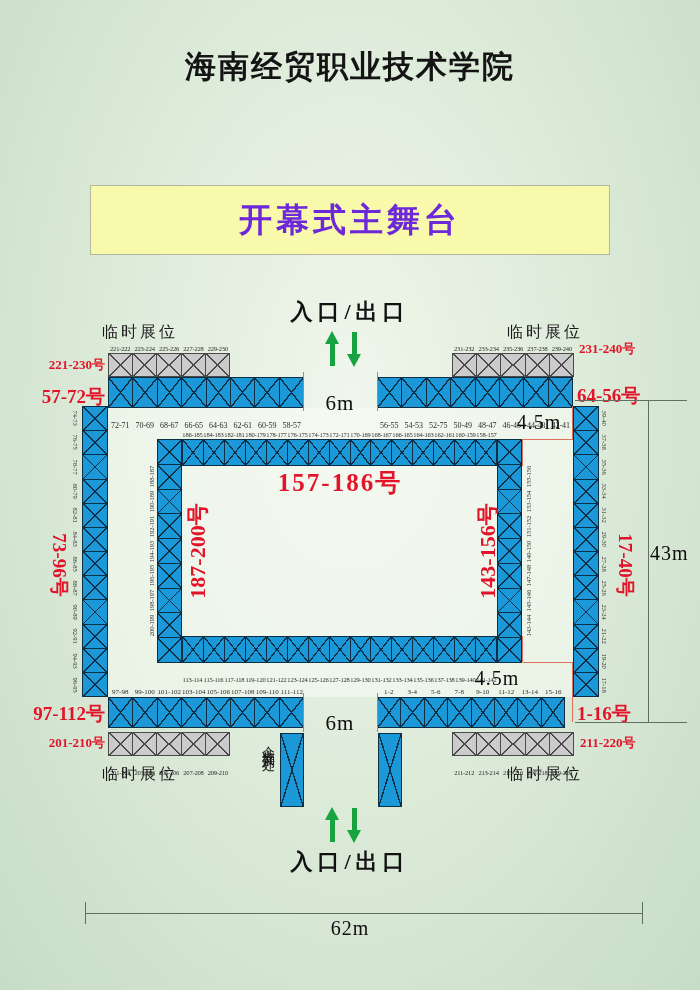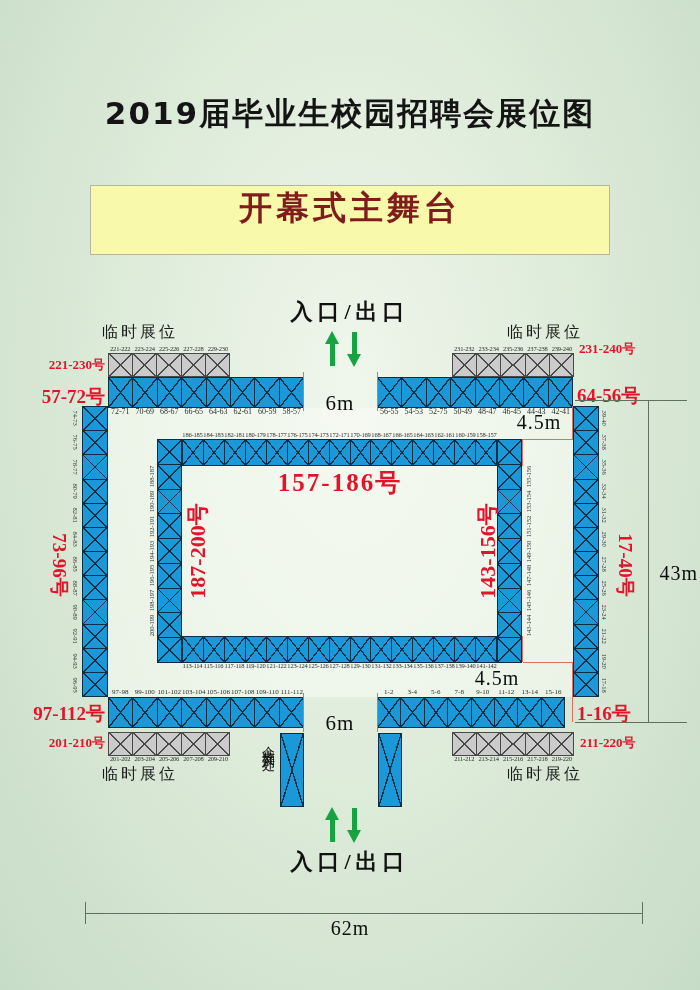--- a/index.html
+++ b/index.html
@@ -9,23 +9,23 @@
     font-family:"Liberation Serif","DejaVu Serif",serif;color:#222}
 
   .title{position:absolute;left:0;width:700px;text-align:center;
     font-family:"DejaVu Sans","Liberation Sans",sans-serif;font-weight:bold;
     font-size:31px;letter-spacing:2px;color:#141414}
   #title1{top:46px}
   #title2{top:93px}
 
   .stage{position:absolute;left:90px;top:185px;width:520px;height:70px;
     background:var(--stage-yellow,#f9f9ab);border:1px solid #b5b5a0;
-    display:flex;justify-content:center;
+    display:flex;align-items:center;justify-content:center;
     font-family:"DejaVu Sans","Liberation Sans",sans-serif;font-weight:bold;
-    font-size:33px;letter-spacing:4px;color:#7f1d1d}
+    font-size:33px;letter-spacing:4px;color:#6d28d9}
 
   .gate{position:absolute;width:240px;text-align:center;font-weight:bold;
     font-size:22px;letter-spacing:5px;color:#111}
 
   .interior{position:absolute;left:108px;top:408px;width:465px;height:289px;
     background:rgba(252,253,248,.5)}
 
   
   .strip{position:absolute;display:flex;border:1px solid}
   .strip.h{flex-direction:row}
@@ -39,21 +39,21 @@
     linear-gradient(to top right, transparent calc(50% - .7px), #0c2f45 calc(50% - .7px), #0c2f45 calc(50% + .7px), transparent calc(50% + .7px)),
     linear-gradient(to bottom right, transparent calc(50% - .7px), #0c2f45 calc(50% - .7px), #0c2f45 calc(50% + .7px), transparent calc(50% + .7px))}
   .gray .cell{background-image:
     linear-gradient(to top right, transparent calc(50% - .7px), #4a4a4a calc(50% - .7px), #4a4a4a calc(50% + .7px), transparent calc(50% + .7px)),
     linear-gradient(to bottom right, transparent calc(50% - .7px), #4a4a4a calc(50% - .7px), #4a4a4a calc(50% + .7px), transparent calc(50% + .7px))}
 
   
   .labels{position:absolute;display:flex;color:#2b2b2b;white-space:nowrap;
     font-family:"Liberation Serif","DejaVu Serif",serif}
   .labels.above{left:-1px;right:-1px;bottom:100%;margin-bottom:2px}
-  .labels.below{left:-1px;right:-1px;top:100%;margin-top:0}
+  .labels.below{left:-1px;right:-1px;top:100%;margin-top:14px}
   .labels.above span,.labels.below span{flex:1;text-align:center}
   .labels.vleft{top:-1px;bottom:-1px;right:100%;margin-right:3px;flex-direction:column;width:8px}
   .labels.vright{top:-1px;bottom:-1px;left:100%;margin-left:3px;flex-direction:column;width:8px}
   .labels.vleft span,.labels.vright span{flex:1;display:flex;align-items:center;justify-content:center}
   .labels.cw span{transform:rotate(90deg)}
   .labels.ccw span{transform:rotate(-90deg)}
   .labels.inset{top:calc(100%/9 - 1px);bottom:calc(100%/9 - 1px)}
   .fs8 .labels{font-size:8px}
   .fs7 .labels{font-size:7px}
   .fs65 .labels{font-size:6.5px;letter-spacing:-.2px}
@@ -92,21 +92,21 @@
   .arrow.up .head{top:0;border-bottom:13px solid var(--arrow-green,#17a340)}
   .arrow.up .stem{top:12px}
   .arrow.down .head{bottom:0;border-top:13px solid var(--arrow-green,#17a340)}
   .arrow.down .stem{bottom:12px}
 </style>
 </head>
 <body>
 
 <div class="canvas">
 
-  <div class="title" id="title2">2019届毕业生校园招聘会展位图</div>
+  <div class="title" id="title1">海南经贸职业技术学院</div>
 
   <div class="stage">
     <span>开幕式主舞台</span>
   </div>
 
   <div class="gate" style="left:230px;top:297px">入口/出口</div>
   <div class="arrow up" style="left:325px;top:331px">
       <span class="head"></span>
       <span class="stem"></span>
     </div>
@@ -455,21 +455,21 @@
   <div class="rline" style="left:572px;top:406px;width:1px;height:33px"></div>
   <div class="rline" style="left:522px;top:439px;width:1px;height:27px"></div>
   <div class="rline" style="left:523px;top:662px;width:50px;height:1px"></div>
   <div class="rline" style="left:572px;top:662px;width:1px;height:60px"></div>
   <div class="rline" style="left:522px;top:636px;width:1px;height:26px"></div>
 
   <div class="dim" style="left:303px;top:391px;width:74px">6m</div>
   <div class="dim" style="left:303px;top:711px;width:74px">6m</div>
   <div class="dim" style="left:500px;top:411px;width:78px;font-size:20px">4.5m</div>
   <div class="dim" style="left:458px;top:667px;width:78px;font-size:20px">4.5m</div>
-  <div class="dim" style="left:650px;top:562px;width:48px;font-size:20px;text-align:right">43m</div>
+  <div class="dim" style="left:650px;top:542px;width:48px;font-size:20px;text-align:left">43m</div>
   <div class="dim" style="left:300px;top:917px;width:100px;font-size:20px">62m</div>
 
   <div class="dline" style="left:648px;top:400px;width:1px;height:322px"></div>
   <div class="dline" style="left:575px;top:400px;width:112px;height:1px"></div>
   <div class="dline" style="left:575px;top:722px;width:112px;height:1px"></div>
   <div class="dline" style="left:85px;top:913px;width:558px;height:1px"></div>
   <div class="dline" style="left:85px;top:902px;width:1px;height:22px"></div>
   <div class="dline" style="left:642px;top:902px;width:1px;height:22px"></div>
 
   <div class="arrow up" style="left:325px;top:807px">

